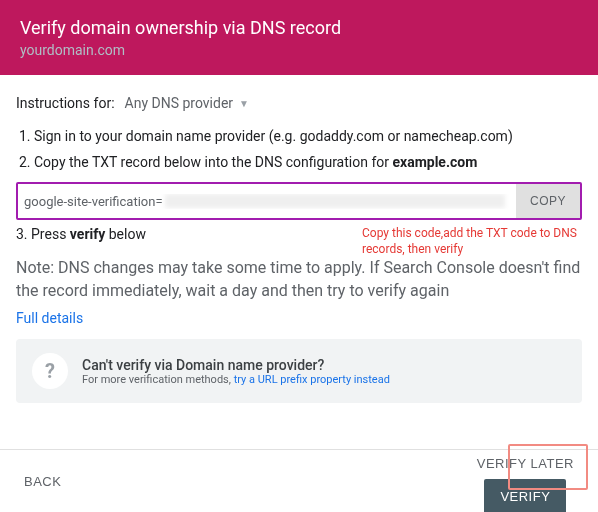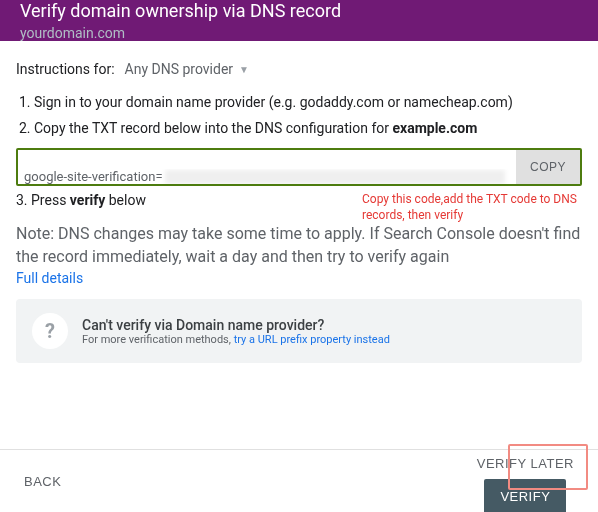--- a/index.html
+++ b/index.html
@@ -1,33 +1,33 @@
 <!DOCTYPE html>
 <html><head>
 <meta charset="utf-8">
 <style>
   html,body{margin:0;padding:0;font-family:Roboto,Arial,sans-serif;width:598px;height:512px;background:#fff;color:#202124;overflow:hidden;}
-  .header{background:#701a75;color:#fff;padding:0 20px;}
+  .header{background:#be185d;color:#fff;padding:17px 20px;}
   .header-title{font-size:18px;font-weight:400;}
   .header-sub{font-size:14px;color:#b0bec5;margin-top:4px;}
   .body{padding:12px 16px 0;}
   .instr-row{display:flex;align-items:flex-start;font-size:14px;color:#202124;margin:8px 0 16px;}
   .dropdown{display:flex;align-items:center;margin-left:10px;color:#5f6368;font-size:14px;cursor:pointer;}
   .chev{margin-left:6px;font-size:10px;color:#9aa0a6;}
   ol{margin:0 0 10px 0;padding-left:18px;font-size:14px;}
   ol li{margin:6px 0;line-height:1.4;}
-  .txt-box{border:2px solid #4d7c0f;border-radius:2px;display:flex;align-items:flex-end;justify-content:space-between;height:34px;margin-top:4px;}
+  .txt-box{border:2px solid #a21caf;border-radius:2px;display:flex;align-items:center;justify-content:space-between;height:34px;margin-top:4px;}
   .txt-val{padding:0 6px;font-size:13px;color:#5f6368;white-space:nowrap;overflow:hidden;flex:1;display:flex;align-items:center;}
   .blur{display:inline-block;width:340px;height:14px;background:#efefef;filter:blur(2px);margin-left:2px;}
   .copy-btn{background:#e0e0e0;color:#5f6368;border:none;font-size:12px;letter-spacing:.5px;height:100%;padding:0 14px;cursor:pointer;}
   .row3{display:flex;align-items:flex-start;justify-content:space-between;margin-top:6px;}
   .step3{font-size:14px;}
   .anno{color:#e53935;font-size:12px;text-align:left;margin-left:12px;line-height:1.3;width:220px;}
   .note{font-size:16px;color:#5f6368;line-height:1.4;}
-  .link{color:#1a73e8;font-size:14px;margin-top:2px;display:inline-block;cursor:pointer;}
+  .link{color:#1a73e8;font-size:14px;margin-top:8px;display:inline-block;cursor:pointer;}
   .altbox{background:#f1f3f4;border-radius:4px;margin-top:12px;padding:14px 16px;display:flex;align-items:center;}
   .qmark{width:36px;height:36px;border-radius:50%;background:#fff;color:#9aa0a6;display:flex;align-items:center;justify-content:center;font-size:20px;font-weight:bold;flex-shrink:0;margin-right:14px;}
   .alt-title{font-size:14px;font-weight:500;color:#3c4043;}
   .alt-sub{font-size:11px;color:#5f6368;}
   .alt-link{color:#1a73e8;cursor:pointer;}
   .footer{position:absolute;bottom:0;left:0;right:0;border-top:1px solid #e0e0e0;height:54px;display:flex;align-items:center;justify-content:space-between;padding:4px 14px;background:#fff;}
   .btn-flat{background:none;border:none;color:#5f6368;font-size:13px;letter-spacing:.5px;padding:8px 10px;cursor:pointer;}
   .right-btns{display:flex;align-items:center;position:relative;flex-direction:column;}
   .btn-primary{background:#455a64;color:#fff;border:none;font-size:13px;letter-spacing:.5px;padding:10px 16px;cursor:pointer;border-radius:2px;}
   .hl-box{position:absolute;border:2px solid #f28b82;pointer-events:none;border-radius:2px;}

